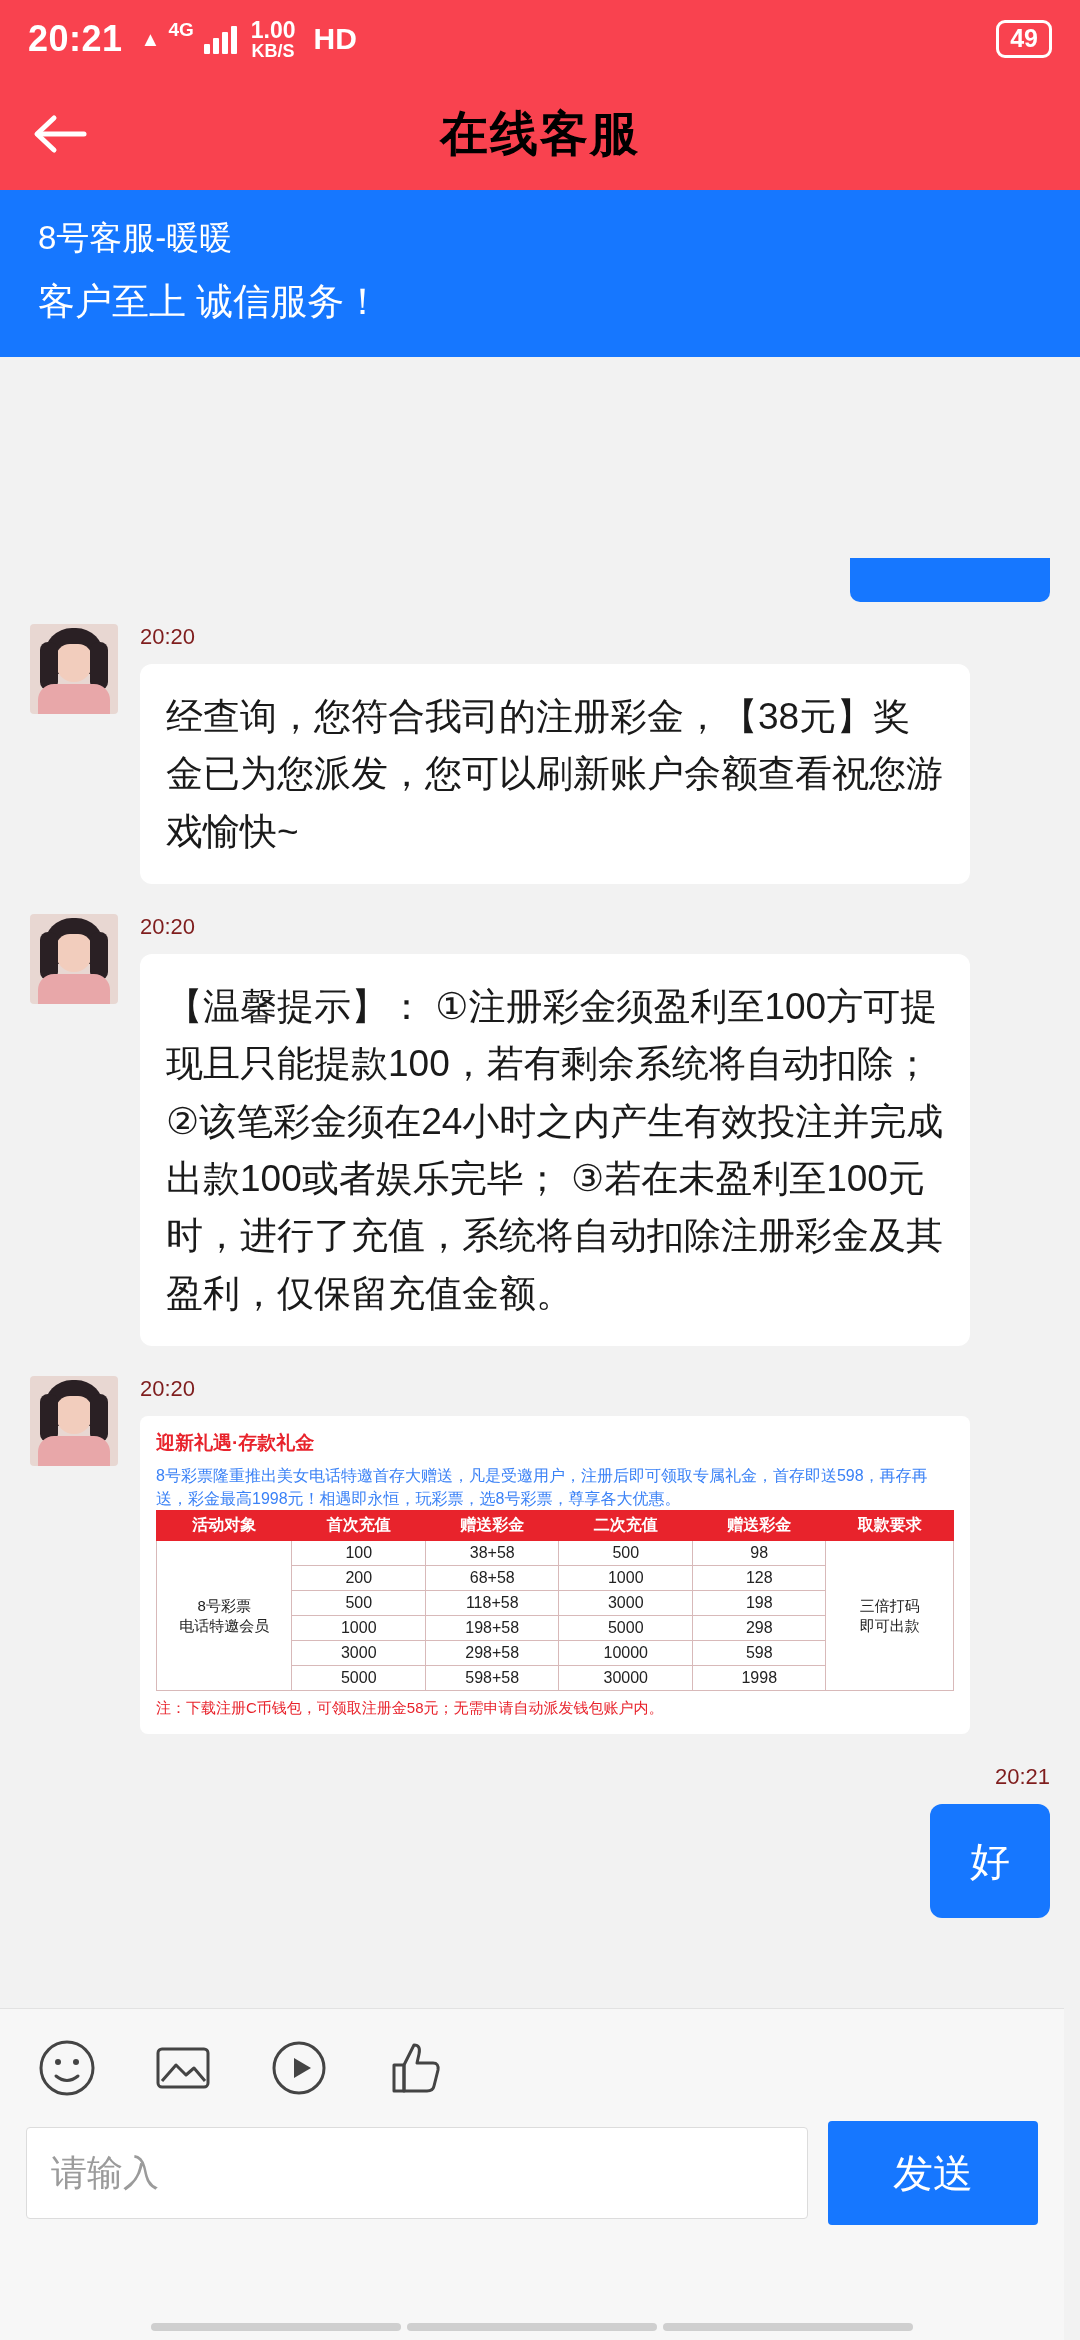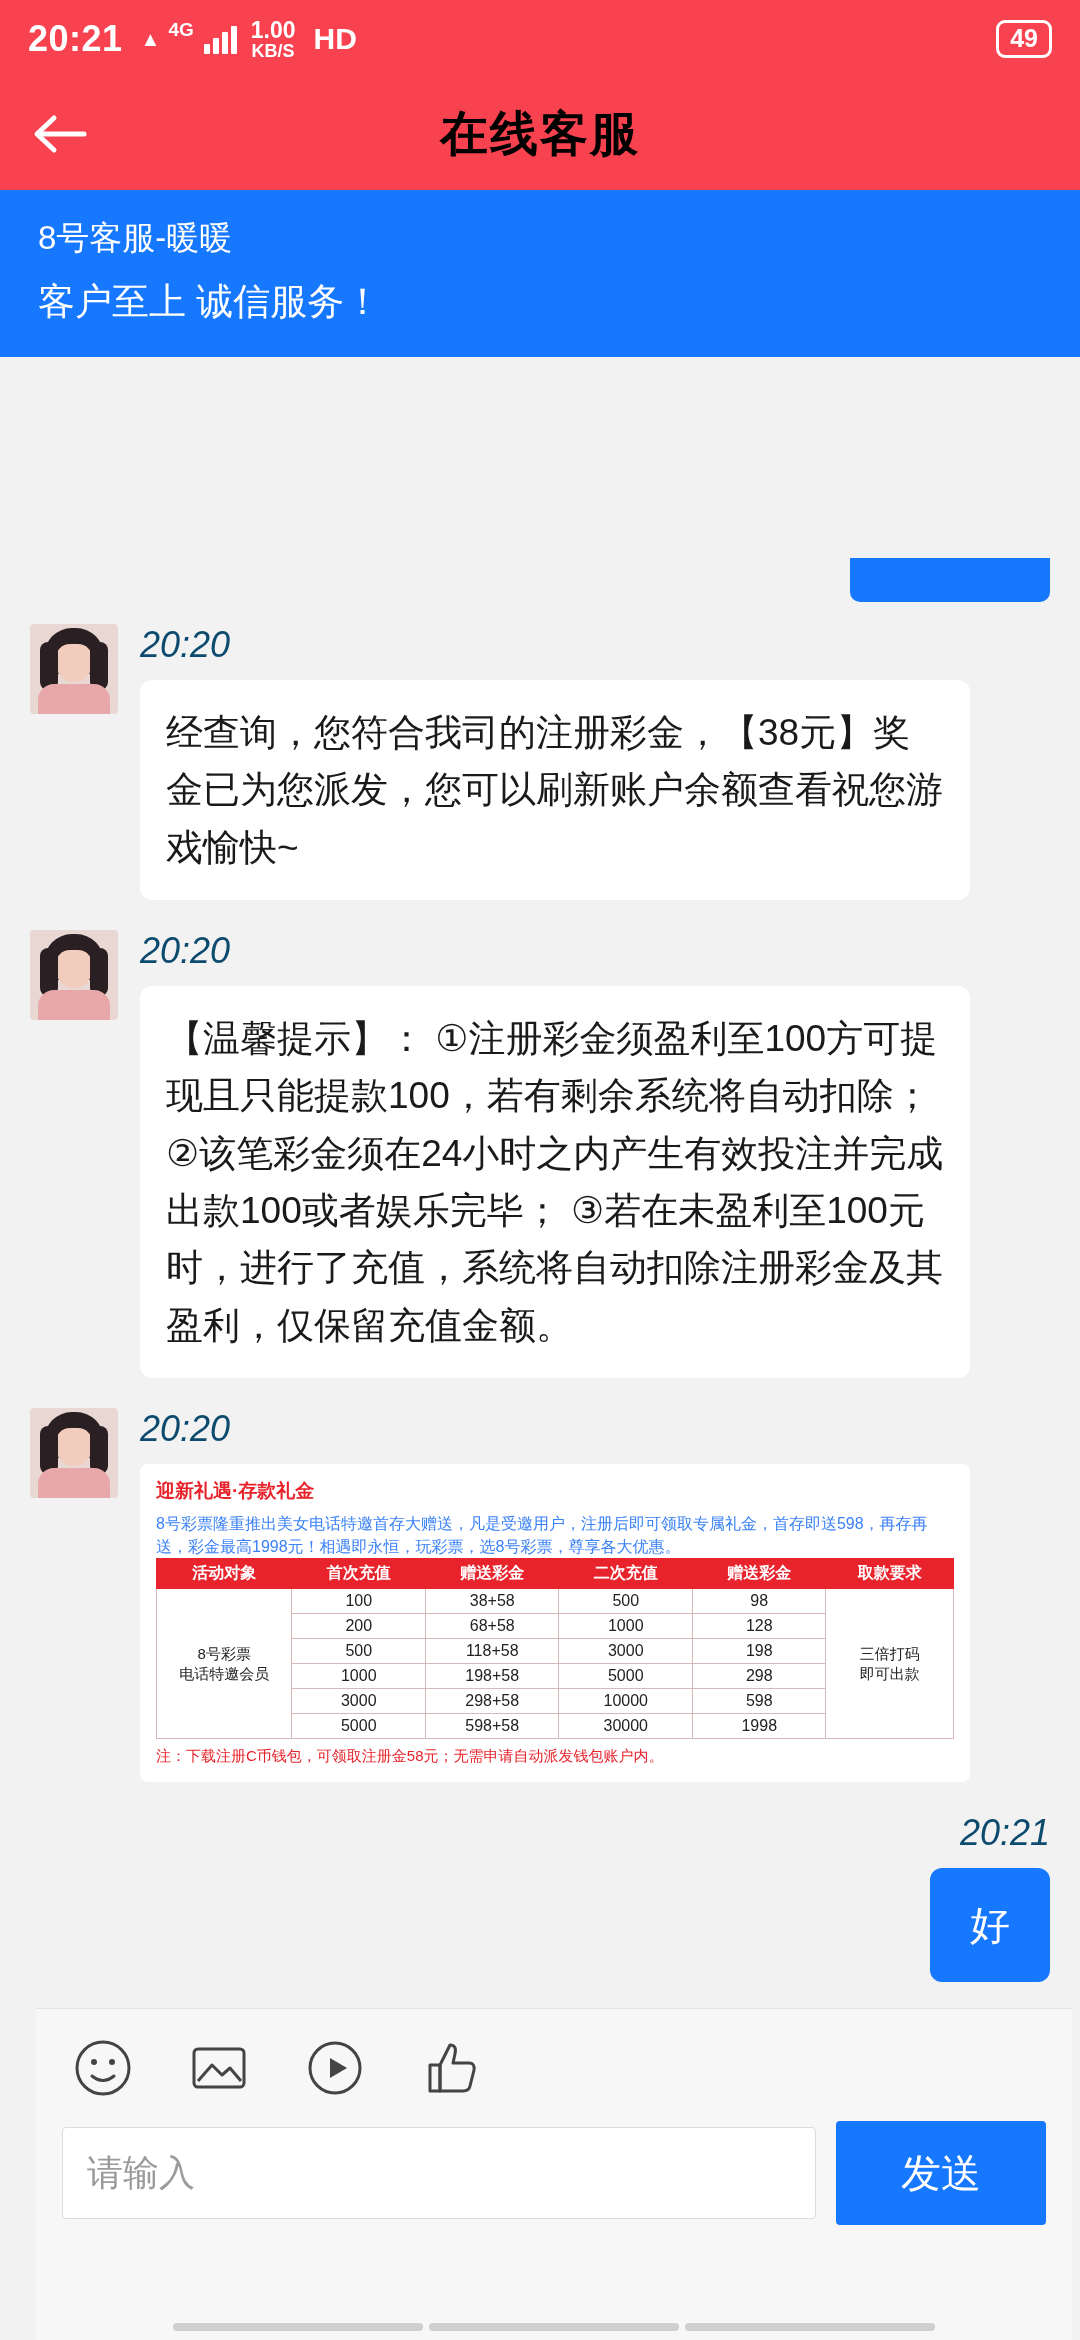--- a/index.html
+++ b/index.html
@@ -60,21 +60,21 @@
     position: absolute; top: 558px; left: 0; right: 0; bottom: 332px;
     background: #f2f2f2; overflow: hidden; padding: 0 30px;
   }
   .cut-bubble {
     position: absolute; right: 30px; top: 0; width: 200px; height: 44px;
     background: #1677ff; border-radius: 0 0 10px 10px;
   }
   .msg { display: flex; margin-top: 30px; }
   .msg.first { margin-top: 66px; }
   .time-stamp {
-    font-size: 36px; color: #0c4a6e; margin-bottom: 14px; font-style: italic;
+    font-size: 22px; color: #7f1d1d; margin-bottom: 14px;
   }
   .avatar {
     width: 88px; height: 90px; flex: 0 0 88px; border-radius: 4px;
     overflow: hidden; margin-right: 22px; background: #e8d7d2; position: relative;
   }
   .avatar .hair {
     position: absolute; left: 14px; right: 14px; top: 4px; height: 46px;
     background: #2a2024; border-radius: 28px 28px 12px 12px;
   }
   .avatar .face {
@@ -119,22 +119,22 @@
   }
   .promo td {
     border: 1px solid #d8b9b9; padding: 3px 2px; text-align: center; color: #222;
   }
   .promo td.lbl { width: 17%; font-size: 15px; line-height: 1.3; }
   .promo td.req { width: 16%; font-size: 15px; line-height: 1.3; }
   .promo .p-note { font-size: 15px; color: #e8232c; margin-top: 8px; }
 
   
   .bottom {
-    position: absolute; left: 0; right: 8px; bottom: 0; height: 332px;
-    background: #f7f7f7; border-top: 1px solid #e2e2e2; margin-left: 36px;
+    position: absolute; left: 0; right: 16px; bottom: 0; height: 332px;
+    background: #f7f7f7; border-top: 1px solid #e2e2e2;
   }
   .tools { display: flex; align-items: center; gap: 54px; padding: 28px 0 0 36px; }
   .tool { width: 62px; height: 62px; color: #444; }
   .tool svg { width: 62px; height: 62px; }
   .inputrow { display: flex; align-items: center; padding: 22px 26px 0 26px; gap: 20px; }
   .textinput {
     flex: 1; height: 92px; background: #fff; border: 1px solid #dcdcdc;
     border-radius: 4px; display: flex; align-items: center; padding: 0 24px;
     font-size: 36px; color: #9b9b9b;
   }

